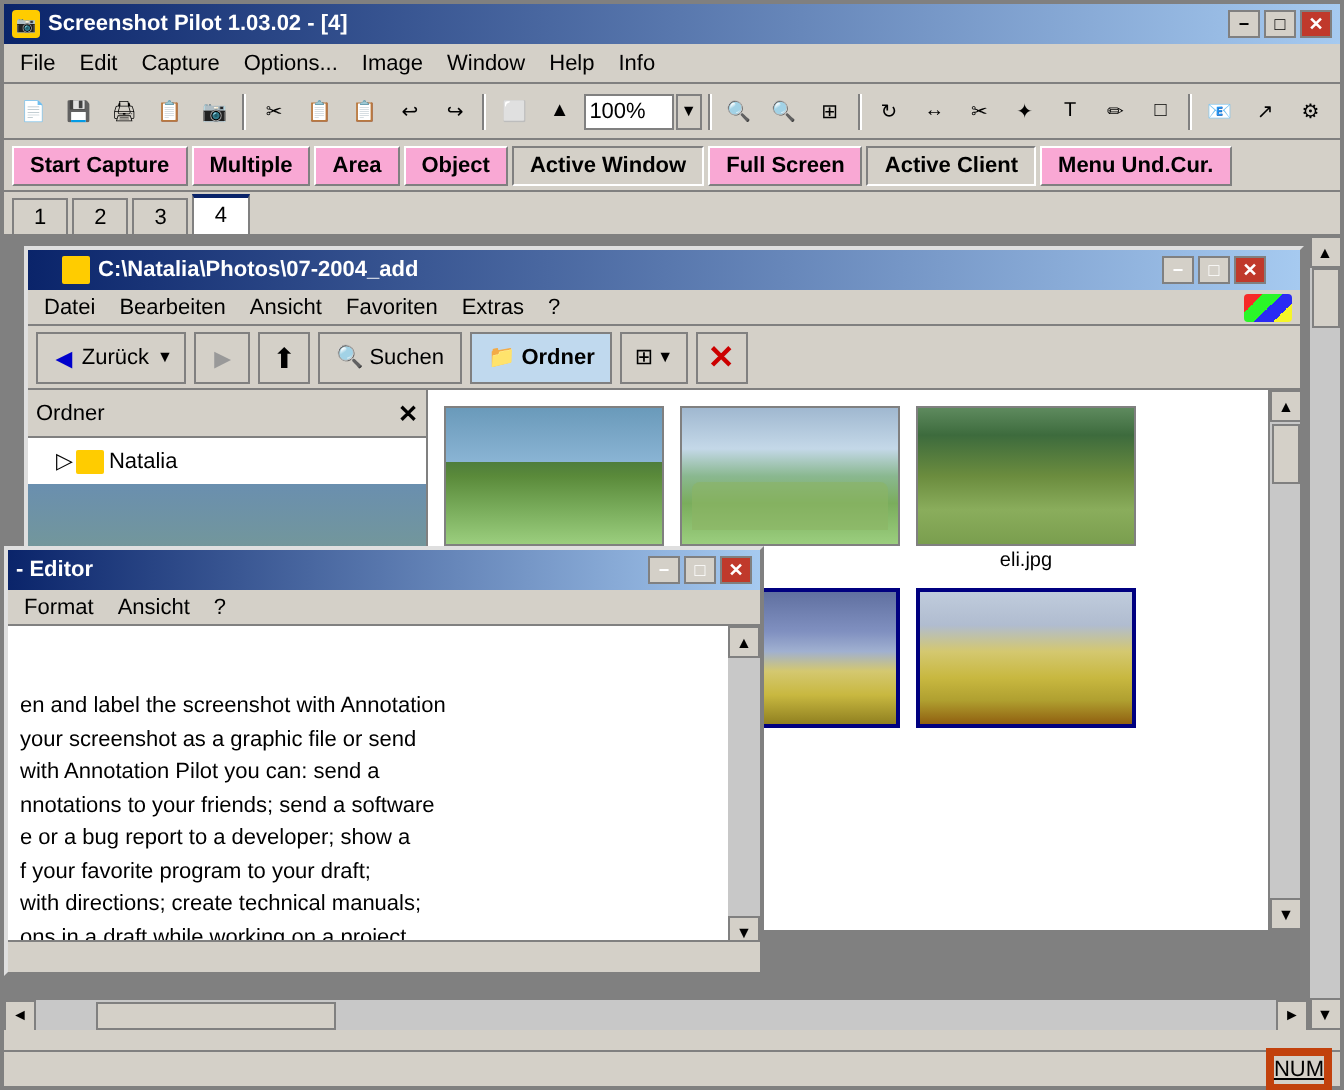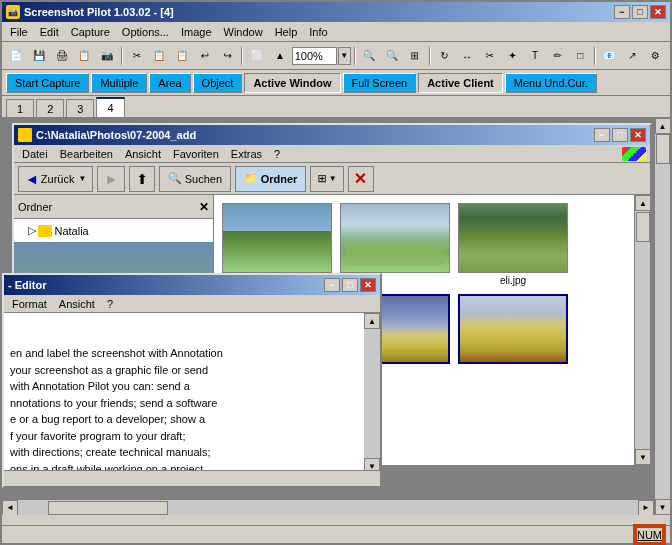--- a/index.html
+++ b/index.html
@@ -137,28 +137,29 @@
       height: 26px;
       display: flex;
       align-items: center;
       padding: 2px 4px;
       border-bottom: 1px solid #808080;
       gap: 2px;
     }
     .capture-btn {
       height: 20px;
       padding: 0 8px;
-      background: #0ea5e9;
+      background: #f9a8d4;
       border: 1px solid #808080;
       border-top-color: #fff;
       border-left-color: #fff;
       cursor: pointer;
       font-size: 11px;
       display: flex;
       align-items: center;
+      font-weight: bold;
     }
     .capture-btn.active {
       background: #d4d0c8;
       border-top-color: #808080;
       border-left-color: #808080;
       border-bottom-color: #fff;
       border-right-color: #fff;
       font-weight: bold;
     }
 
@@ -266,21 +267,21 @@
       border: 2px solid #808080;
       border-top-color: #dfdfdf;
       border-left-color: #dfdfdf;
     }
     .explorer-title {
       background: linear-gradient(to right, #0a246a, #a6caf0);
       height: 20px;
       display: flex;
       align-items: center;
       justify-content: space-between;
-      padding: 0 4px;
+      padding: 0 17px;
       color: white;
       font-size: 11px;
       font-weight: bold;
     }
     .explorer-title-left {
       display: flex;
       align-items: center;
       gap: 4px;
     }
     .explorer-icon {

